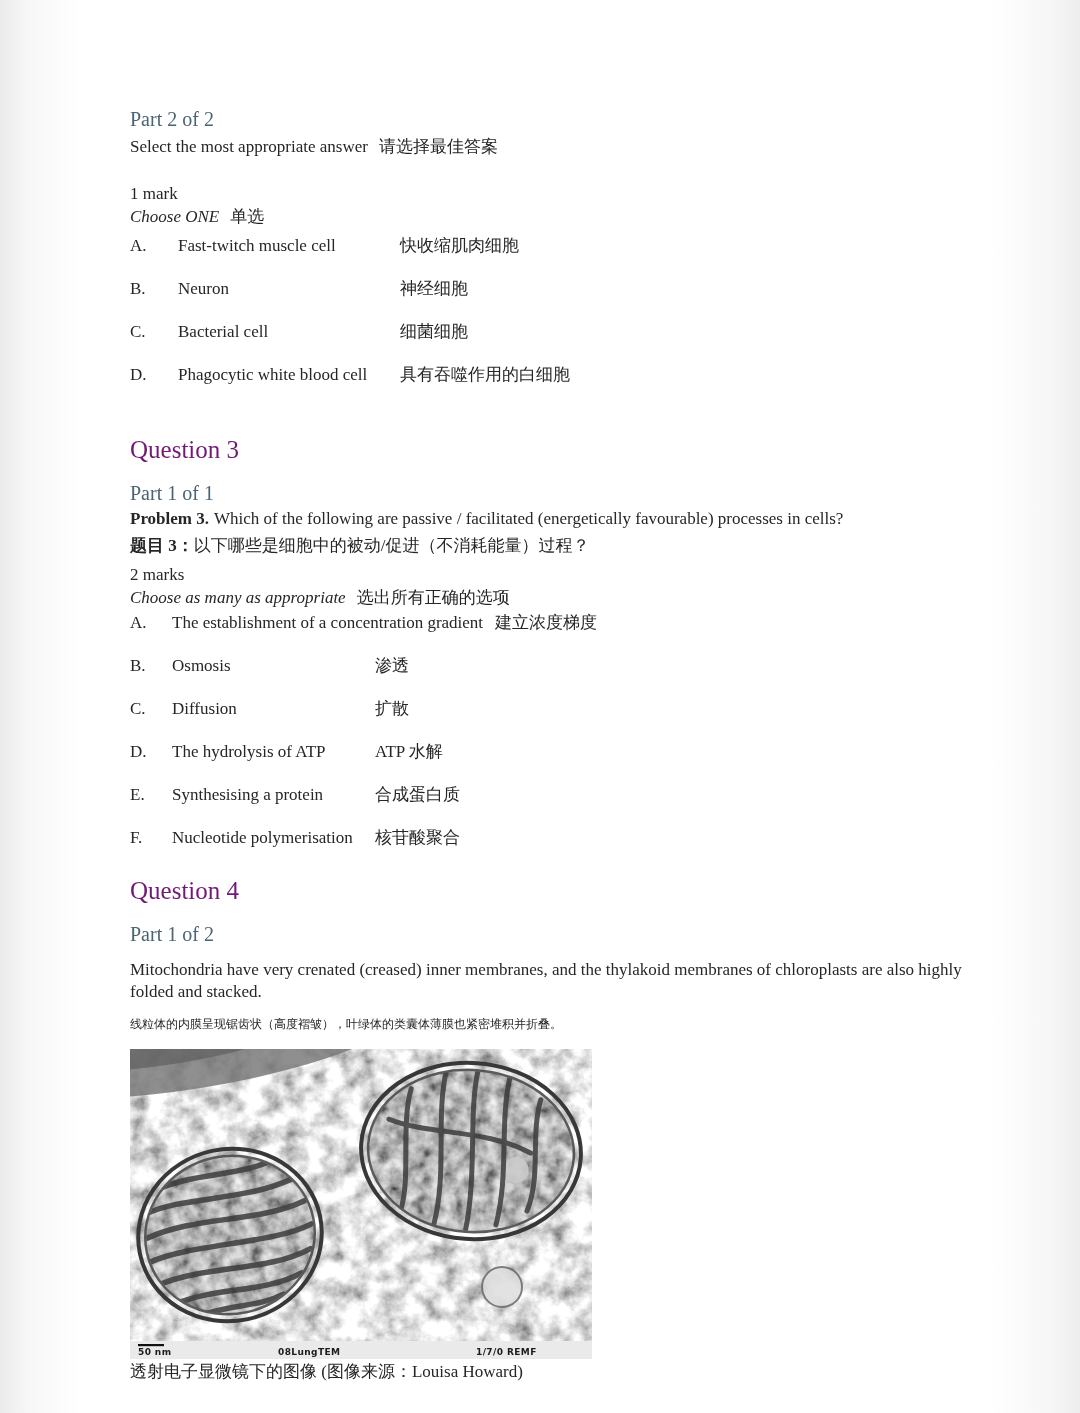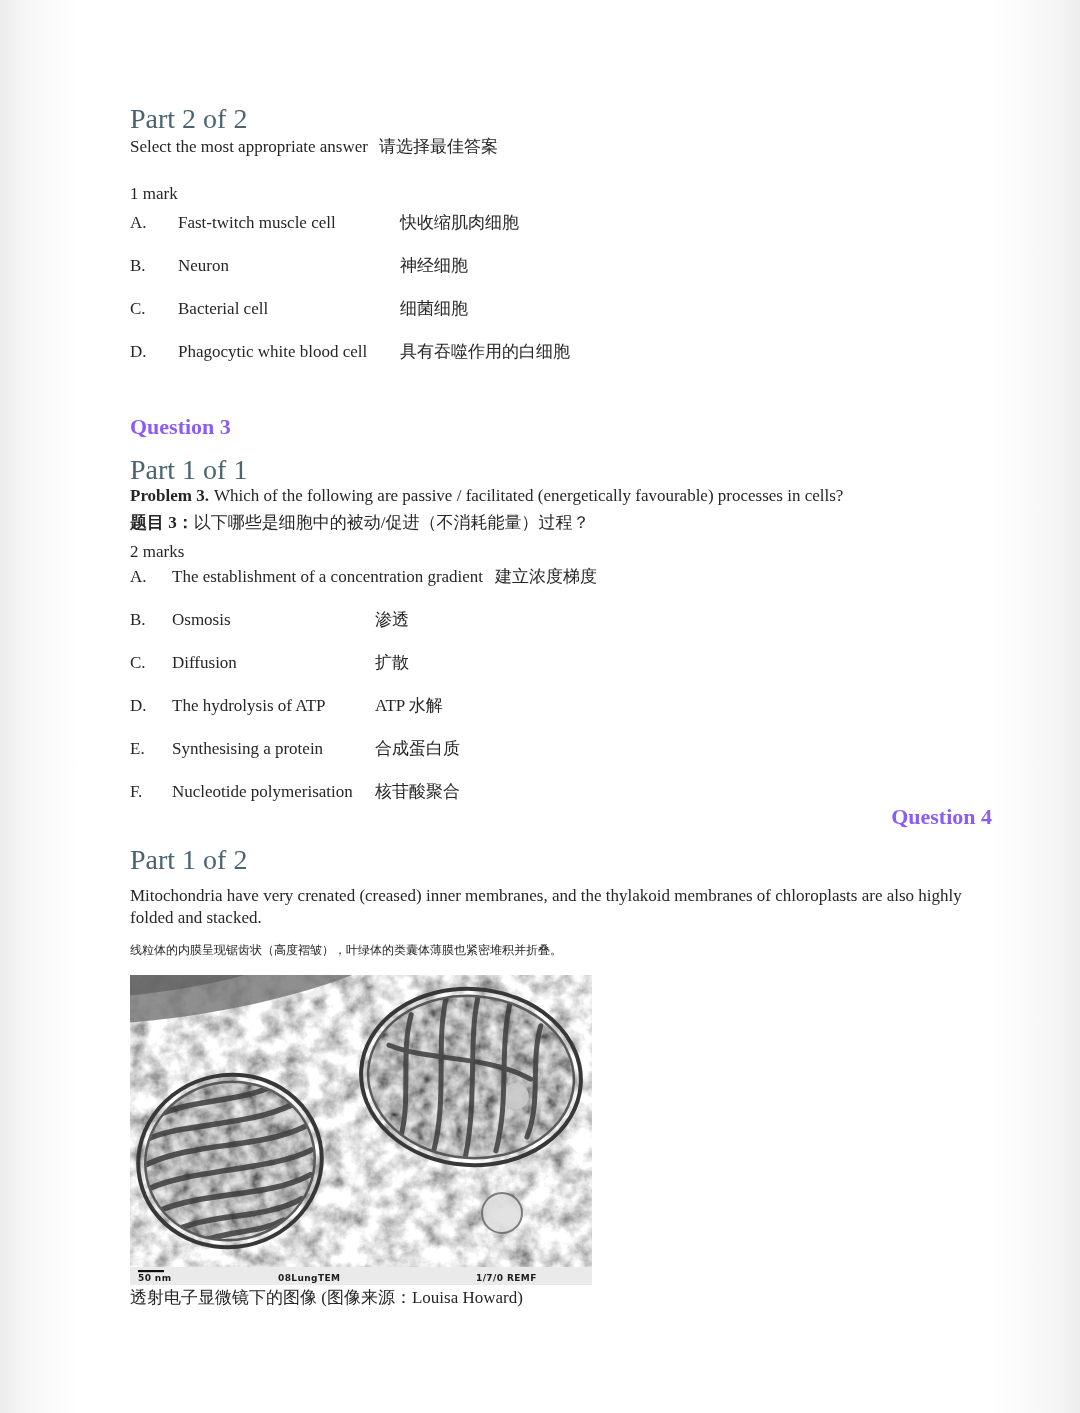--- a/index.html
+++ b/index.html
@@ -5,38 +5,38 @@
   html,body{margin:0;padding:0;}
   body{
     width:1080px;height:1413px;overflow:hidden;
     background:linear-gradient(90deg,#ebebeb 0px,#f7f7f7 28px,#ffffff 80px,#ffffff 990px,#f6f6f6 1052px,#ededed 1080px);
     font-family:"Liberation Serif","DejaVu Serif",serif;
     color:#262626;
     -webkit-font-smoothing:antialiased;
   }
   .content{box-sizing:border-box;padding:58px 88px 0 130px;}
   .copyright{font-size:17px;line-height:20px;letter-spacing:.2px;}
-  .part-heading{margin-top:48px;font-size:28px;line-height:26px;color:#4b6472;}
-  .q-heading{font-size:22px;line-height:29px;color:#8b5cf6;font-weight:bold;}
+  .part-heading{margin-top:48px;font-size:20px;line-height:26px;color:#4b6472;}
+  .q-heading{font-size:25px;line-height:29px;color:#701a75;}
   .line{font-size:17px;line-height:21px;}
   .sel-line{margin-top:4px;}
   .marks{margin-top:26px;}
   .choose{margin-top:2px;}
   .it{font-style:italic;}
   .zh-gap{margin-left:11px;}
   .small-gap{margin-left:5px;}
   .bold{font-weight:bold;}
   .opt{display:flex;margin-top:22px;font-size:17px;line-height:21px;}
   .opt .letter{flex:0 0 48px;}
   .g3 .letter{flex:0 0 42px;}
   .opt .en{box-sizing:border-box;padding-right:12px;}
   .g2 .en{min-width:222px;}
   .g3 .en{min-width:203px;}
   #q3-heading{margin-top:50px;}
-  #q4-heading{text-align:right;}
+  #q4-heading{margin-top:28px;}
   .part-sub{margin-top:16px;}
   .prob-line{margin-top:2px;}
   .zh-line{margin-top:6px;}
   .body-par{margin-top:12px;font-size:17px;line-height:22px;max-width:862px;}
   .body-zh{margin-top:10px;font-size:12px;line-height:22px;}
   .figure{margin-top:14px;}
   .figure svg{display:block;}
   .credit{margin-top:2px;font-size:17px;line-height:21px;}
   .strip-label{font-family:"DejaVu Sans","Liberation Sans",sans-serif;font-weight:bold;font-size:9px;fill:#1c1c1c;letter-spacing:.4px;}
 </style>
@@ -44,20 +44,23 @@
 <body>
 
 <div class="content">
 
 
   <div class="part-heading">Part 2 of 2</div>
   <div class="line sel-line">
     <span>Select the most appropriate answer</span><span class="zh-gap">请选择最佳答案</span>
   </div>
   <div class="line marks">1 mark</div>
+  <div class="line choose">
+    <span class="it">Choose ONE</span><span class="zh-gap">单选</span>
+  </div>
 
   <div class="opt g2" style="margin-top:8px;">
     <span class="letter">A.</span>
     <span class="en">Fast-twitch muscle cell</span>
     <span class="zh">快收缩肌肉细胞</span>
   </div>
   <div class="opt g2">
     <span class="letter">B.</span>
     <span class="en">Neuron</span>
     <span class="zh">神经细胞</span>
@@ -75,20 +78,23 @@
 
   <div class="q-heading" id="q3-heading">Question 3</div>
   <div class="part-heading part-sub" style="margin-top:16px;">Part 1 of 1</div>
   <div class="line prob-line">
     <span class="bold">Problem 3.</span><span class="small-gap">Which of the following are passive / facilitated (energetically favourable) processes in cells?</span>
   </div>
   <div class="line zh-line">
     <span class="bold">题目 3：</span><span>以下哪些是细胞中的被动/促进（不消耗能量）过程？</span>
   </div>
   <div class="line marks" style="margin-top:8px;">2 marks</div>
+  <div class="line choose">
+    <span class="it">Choose as many as appropriate</span><span class="zh-gap">选出所有正确的选项</span>
+  </div>
 
   <div class="opt g3" style="margin-top:4px;">
     <span class="letter">A.</span>
     <span class="en">The establishment of a concentration gradient</span>
     <span class="zh">建立浓度梯度</span>
   </div>
   <div class="opt g3">
     <span class="letter">B.</span>
     <span class="en">Osmosis</span>
     <span class="zh">渗透</span>

